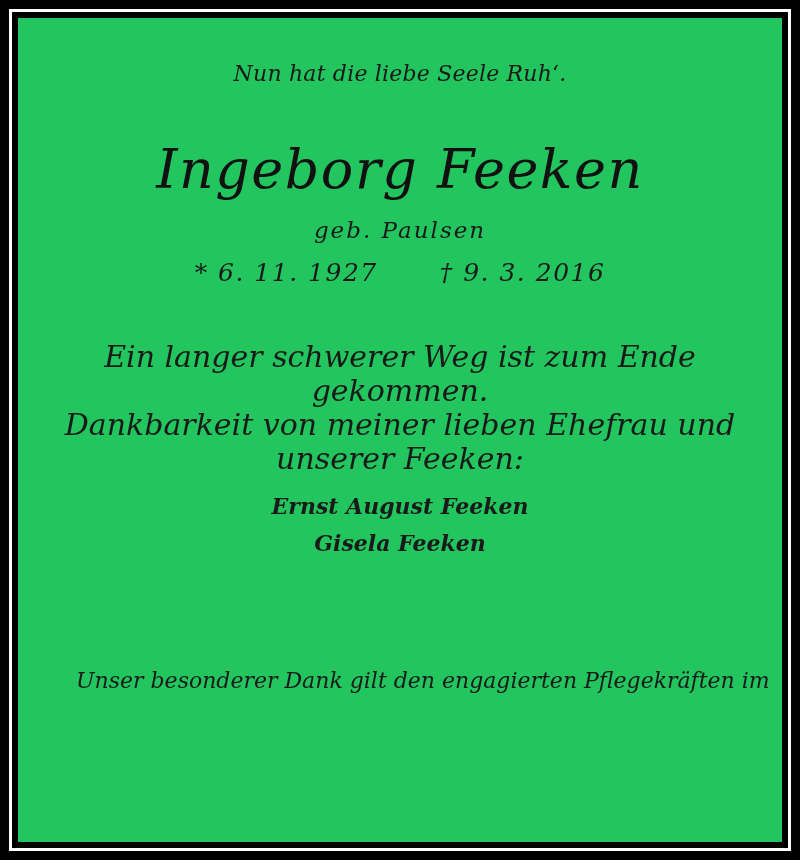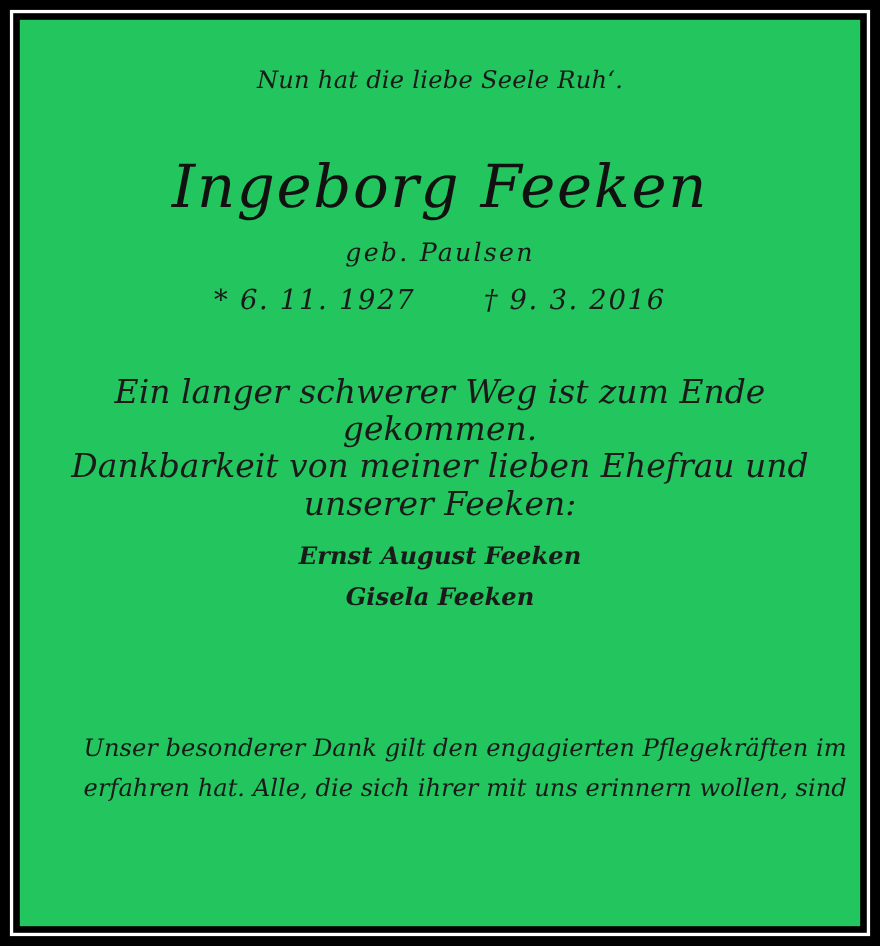--- a/index.html
+++ b/index.html
@@ -72,15 +72,14 @@
   <div class="farewell">
     <div>Ein langer schwerer Weg ist zum Ende gekommen.</div>
     <div>Dankbarkeit von meiner lieben Ehefrau und unserer Feeken:</div>
   </div>
   <div class="mourners">
     <div>Ernst August Feeken</div>
     <div>Gisela Feeken</div>
   </div>
   <div class="thanks">
     <span class="line">Unser besonderer Dank gilt den engagierten Pflegekräften im</span>
-    <span class="line">erfahren hat. Alle, die sich ihrer mit uns erinnern wollen, sind</span>
   </div>
 </div>
 
 </body></html>

